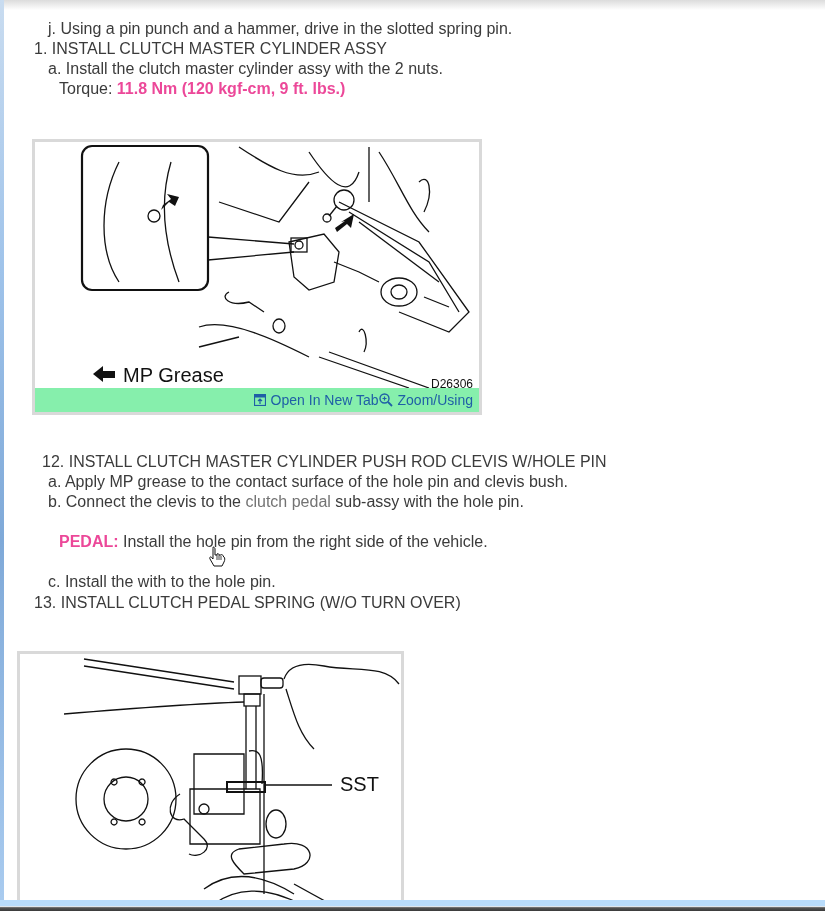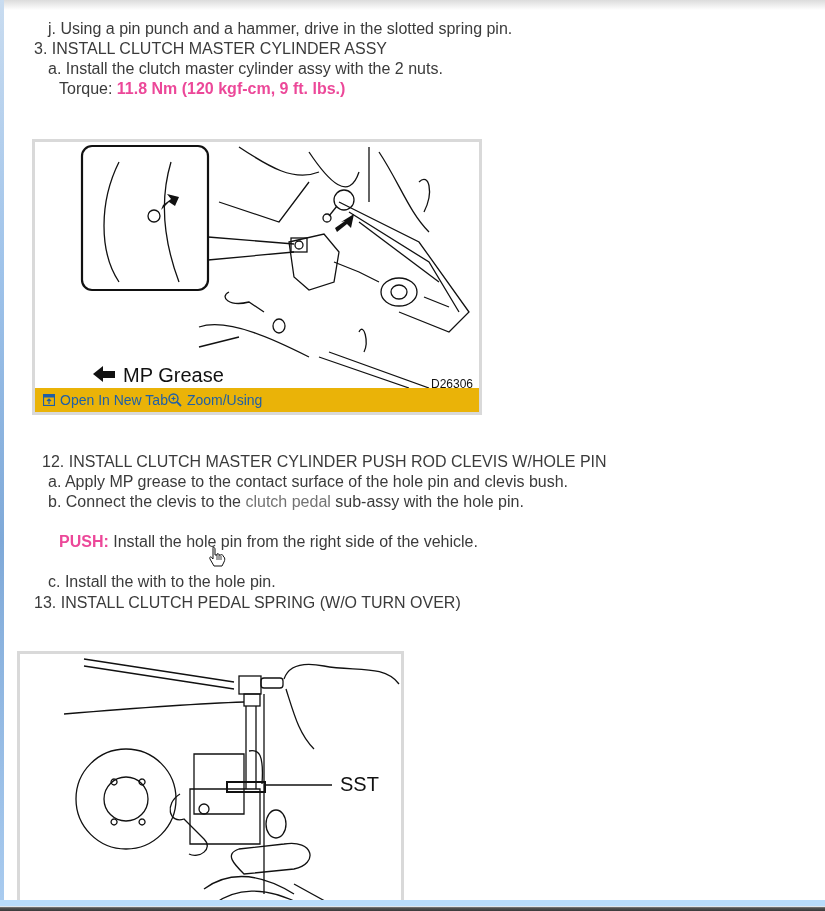--- a/index.html
+++ b/index.html
@@ -26,36 +26,36 @@
       position: absolute; font-size: 16px; line-height: 20px; color: #3b3b3b; white-space: nowrap;
     }
     .line b { color: #ec4899; }
     .link { color: #737373; cursor: pointer; }
     .figure {
       position: absolute; border: 3px solid #d9d9d9; background: #fff; padding-left: 44px;
     }
     .figure svg { display: block; }
     .caption-bar {
       position: absolute; left: 0; right: 0; bottom: 0; height: 24px;
-      background: #eab308; display: flex; align-items: center; justify-content: flex-start;
+      background: #86efac; display: flex; align-items: center; justify-content: flex-end;
       padding: 0 6px 0 8px; box-sizing: border-box; font-size: 14px; color: #1f5fa6;
     }
     .caption-bar .btn { display: flex; align-items: center; gap: 5px; cursor: pointer; }
     .cursor-hand { position: absolute; left: 208px; top: 546px; }
   </style>
 </head>
 <body>
 
 <div class="left-strip"></div>
 <div class="top-shade"></div>
 
 <div class="content">
 
   <div class="line" style="left:48px; top:19px;">j. Using a pin punch and a hammer, drive in the slotted spring pin.</div>
-  <div class="line" style="left:34px; top:39px;">3. INSTALL CLUTCH MASTER CYLINDER ASSY</div>
+  <div class="line" style="left:34px; top:39px;">1. INSTALL CLUTCH MASTER CYLINDER ASSY</div>
   <div class="line" style="left:48px; top:59px;">a. Install the clutch master cylinder assy with the 2 nuts.</div>
   <div class="line" style="left:59px; top:79px;">
     <span>Torque: </span><b>11.8 Nm (120 kgf-cm, 9 ft. lbs.)</b>
   </div>
 
   <div class="figure" style="left:32px; top:139px; width:400px; height:270px;">
     <svg width="400" height="246" viewBox="0 0 400 246">
       <g fill="none" stroke="#111" stroke-width="1.3">
 
         <rect x="3" y="4" width="126" height="144" rx="10" ry="10" stroke-width="2.2"></rect>
@@ -125,21 +125,21 @@
       </div>
     </div>
   </div>
 
   <div class="line" style="left:42px; top:452px;">12. INSTALL CLUTCH MASTER CYLINDER PUSH ROD CLEVIS W/HOLE PIN</div>
   <div class="line" style="left:48px; top:472px;">a. Apply MP grease to the contact surface of the hole pin and clevis bush.</div>
   <div class="line" style="left:48px; top:492px;">
     <span>b. Connect the clevis to the </span><span class="link">clutch pedal</span><span> sub-assy with the hole pin.</span>
   </div>
   <div class="line" style="left:59px; top:532px;">
-    <b>PUSH:</b><span> Install the hole pin from the right side of the vehicle.</span>
+    <b>PEDAL:</b><span> Install the hole pin from the right side of the vehicle.</span>
   </div>
   <div class="line" style="left:48px; top:572px;">c. Install the with to the hole pin.</div>
   <div class="line" style="left:34px; top:593px;">13. INSTALL CLUTCH PEDAL SPRING (W/O TURN OVER)</div>
 
   <div class="figure" style="left:17px; top:651px; width:337px; height:252px; border-bottom:none;">
     <svg width="337" height="252" viewBox="0 0 337 252">
       <g fill="none" stroke="#111" stroke-width="1.3">
         <path d="M20 5 L170 28 M20 12 L170 35"></path>
         <rect x="175" y="22" width="22" height="18"></rect>
         <rect x="180" y="40" width="16" height="12"></rect>

